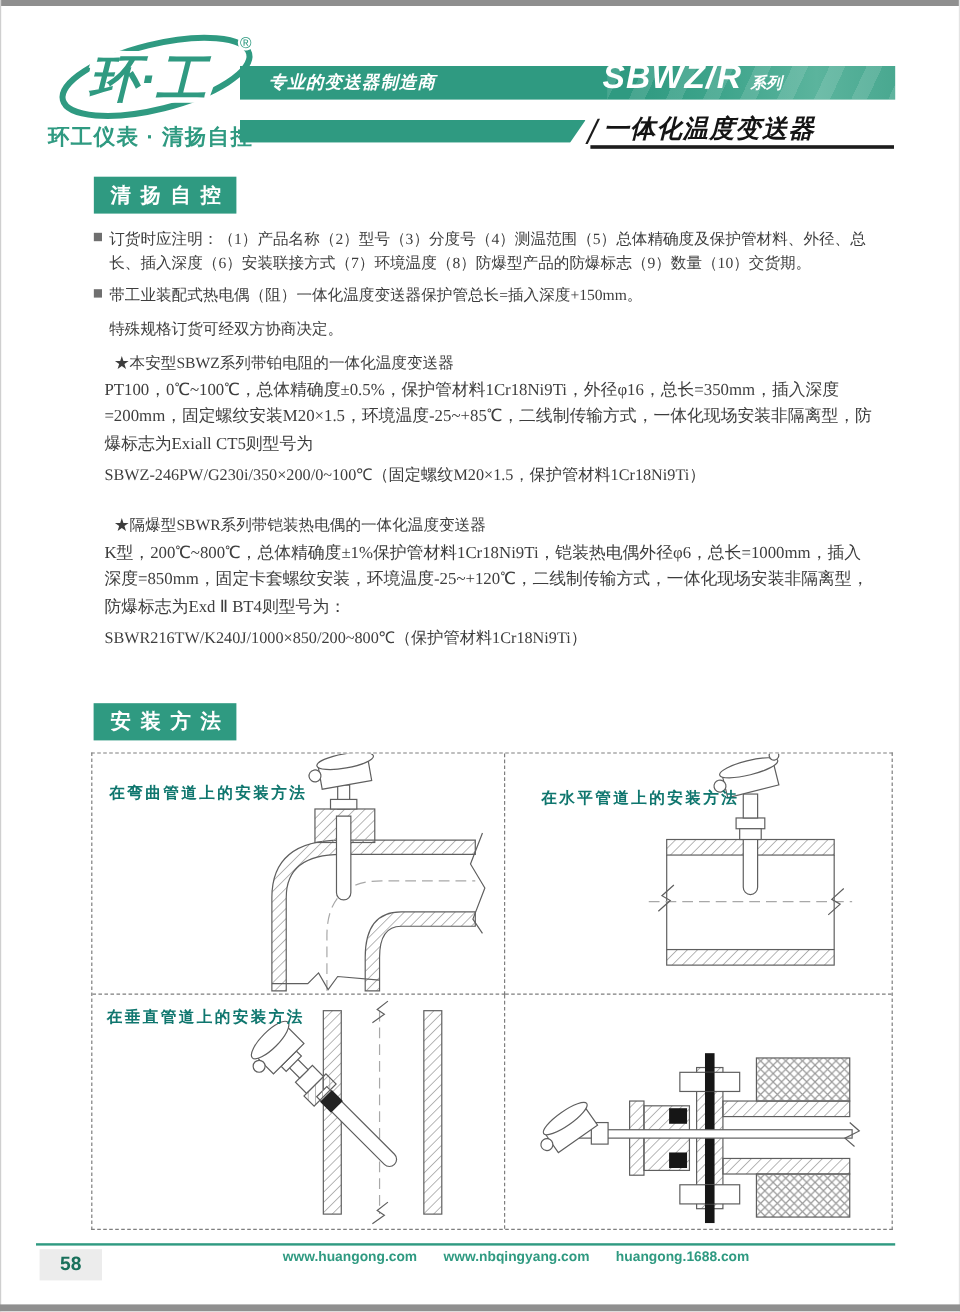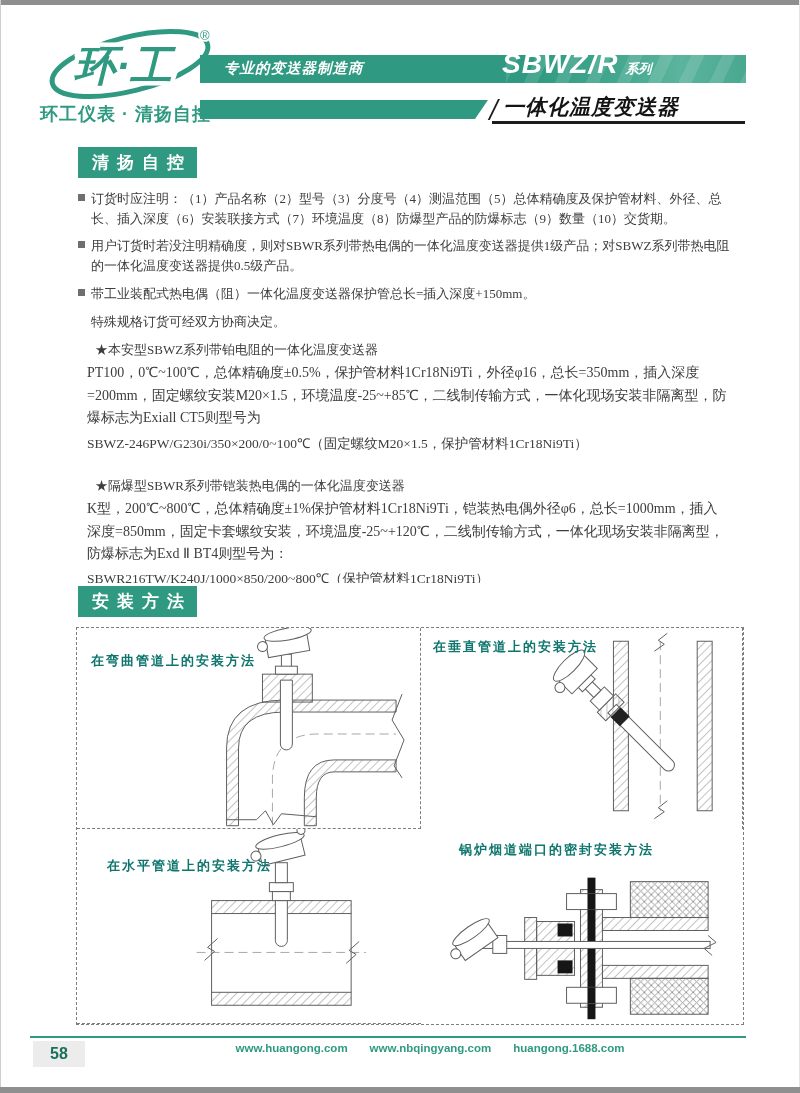--- a/index.html
+++ b/index.html
@@ -99,24 +99,20 @@
 
 <div class="ordering">
   <div class="section-box">清扬自控</div>
 
   <p class="b-item">
     <span class="bullet-sq"></span>
     <span>订货时应注明：（1）产品名称（2）型号（3）分度号（4）测温范围（5）总体精确度及保护管材料、外径、总长、插入深度（6）安装联接方式（7）环境温度（8）防爆型产品的防爆标志（9）数量（10）交货期。</span>
   </p>
   <p class="b-item">
     <span class="bullet-sq"></span>
-    <span>用户订货时若没注明精确度，则对SBWR系列带热电偶的一体化温度变送器提供1级产品；对SBWZ系列带热电阻的一体化温度变送器提供0.5级产品。</span>
-  </p>
-  <p class="b-item">
-    <span class="bullet-sq"></span>
     <span>带工业装配式热电偶（阻）一体化温度变送器保护管总长=插入深度+150mm。</span>
   </p>
   <p class="o-note">特殊规格订货可经双方协商决定。</p>
 
 
   <div class="example">
     <p class="ex-heading">★本安型SBWZ系列带铂电阻的一体化温度变送器</p>
     <p class="ex-body">PT100，0℃~100℃，总体精确度±0.5%，保护管材料1Cr18Ni9Ti，外径φ16，总长=350mm，插入深度=200mm，固定螺纹安装M20×1.5，环境温度-25~+85℃，二线制传输方式，一体化现场安装非隔离型，防爆标志为Exiall CT5则型号为</p>
     <p class="ex-model">SBWZ-246PW/G230i/350×200/0~100℃（固定螺纹M20×1.5，保护管材料1Cr18Ni9Ti）</p>
   </div>
@@ -149,49 +145,20 @@
         <polyline points="326,64 316,90 328,110 318,136 326,148"></polyline>
         <polyline points="150,190 180,190 189,181 197,195 205,184 240,187"></polyline>
         <rect x="186" y="44" width="50" height="28" fill="url(#h1)"></rect>
         <path d="M204,50 h12 v64 a6,6 0 0 1 -12,0 Z" fill="#ffffff"></path>
         <rect x="205" y="24" width="10" height="20" fill="#ffffff"></rect>
         <rect x="199" y="36" width="22" height="8" fill="#ffffff"></rect>
         <g transform="rotate(-10 211 14)">
           <rect x="190" y="4" width="42" height="20" fill="#ffffff"></rect>
           <ellipse cx="213" cy="4" rx="24" ry="6" fill="#ffffff"></ellipse>
           <circle cx="186" cy="12" r="5" fill="#ffffff"></circle>
-        </g>
-      </g>
-    </svg>
-  </div>
-
-  <div class="q q3">
-    <div class="q-label">在垂直管道上的安装方法</div>
-    <svg width="344" height="195" viewBox="0 0 345 193">
-      <defs>
-        <pattern id="h3" width="6" height="6" patternUnits="userSpaceOnUse" patternTransform="rotate(45)">
-          <line x1="0" y1="0" x2="0" y2="6" stroke="#9a9a9a" stroke-width="1.2"></line>
-        </pattern>
-      </defs>
-      <g stroke="#5f5f5f" stroke-width="1" fill="none">
-        <rect x="193" y="12" width="15" height="170" fill="url(#h3)"></rect>
-        <rect x="277" y="12" width="15" height="170" fill="url(#h3)"></rect>
-        <path d="M240,12 V182" stroke="#a8a8a8" stroke-dasharray="9 5"></path>
-        <polyline points="234,22 244,15 238,11 247,4"></polyline>
-        <polyline points="234,190 244,183 238,179 247,172"></polyline>
-        <g transform="translate(186,74) rotate(-45)">
-          <path d="M-6,8 h12 v80 a6,6 0 0 1 -12,0 Z" fill="#ffffff"></path>
-          <rect x="-13" y="0" width="26" height="12" fill="url(#h3)"></rect>
-          <rect x="-7" y="13" width="14" height="13" fill="#222222" stroke="none"></rect>
-          <rect x="-10" y="-13" width="20" height="13" fill="#ffffff"></rect>
-          <rect x="-5" y="-27" width="10" height="14" fill="#ffffff"></rect>
-          <rect x="-9" y="-31" width="18" height="6" fill="#ffffff"></rect>
-          <rect x="-18" y="-53" width="36" height="22" fill="#ffffff"></rect>
-          <ellipse cx="0" cy="-53" rx="21" ry="7" fill="#ffffff"></ellipse>
-          <circle cx="-22" cy="-44" r="5" fill="#ffffff"></circle>
         </g>
       </g>
     </svg>
   </div>
 
   <div class="q q2">
     <div class="q-label">在水平管道上的安装方法</div>
     <svg width="324" height="200" viewBox="0 0 325 197">
       <defs>
         <pattern id="h2" width="6" height="6" patternUnits="userSpaceOnUse" patternTransform="rotate(45)">
@@ -213,22 +180,50 @@
         <g transform="rotate(-14 205 20)">
           <rect x="183" y="10" width="44" height="20" fill="#ffffff"></rect>
           <ellipse cx="206" cy="10" rx="25" ry="6" fill="#ffffff"></ellipse>
           <circle cx="179" cy="19" r="5" fill="#ffffff"></circle>
           <circle cx="229" cy="5" r="4" fill="#ffffff"></circle>
         </g>
       </g>
     </svg>
   </div>
 
+  <div class="q q3">
+    <div class="q-label">在垂直管道上的安装方法</div>
+    <svg width="344" height="195" viewBox="0 0 345 193">
+      <defs>
+        <pattern id="h3" width="6" height="6" patternUnits="userSpaceOnUse" patternTransform="rotate(45)">
+          <line x1="0" y1="0" x2="0" y2="6" stroke="#9a9a9a" stroke-width="1.2"></line>
+        </pattern>
+      </defs>
+      <g stroke="#5f5f5f" stroke-width="1" fill="none">
+        <rect x="193" y="12" width="15" height="170" fill="url(#h3)"></rect>
+        <rect x="277" y="12" width="15" height="170" fill="url(#h3)"></rect>
+        <path d="M240,12 V182" stroke="#a8a8a8" stroke-dasharray="9 5"></path>
+        <polyline points="234,22 244,15 238,11 247,4"></polyline>
+        <polyline points="234,190 244,183 238,179 247,172"></polyline>
+        <g transform="translate(186,74) rotate(-45)">
+          <path d="M-6,8 h12 v80 a6,6 0 0 1 -12,0 Z" fill="#ffffff"></path>
+          <rect x="-13" y="0" width="26" height="12" fill="url(#h3)"></rect>
+          <rect x="-7" y="13" width="14" height="13" fill="#222222" stroke="none"></rect>
+          <rect x="-10" y="-13" width="20" height="13" fill="#ffffff"></rect>
+          <rect x="-5" y="-27" width="10" height="14" fill="#ffffff"></rect>
+          <rect x="-9" y="-31" width="18" height="6" fill="#ffffff"></rect>
+          <rect x="-18" y="-53" width="36" height="22" fill="#ffffff"></rect>
+          <ellipse cx="0" cy="-53" rx="21" ry="7" fill="#ffffff"></ellipse>
+          <circle cx="-22" cy="-44" r="5" fill="#ffffff"></circle>
+        </g>
+      </g>
+    </svg>
+  </div>
+
   <div class="q q4">
-    <div class="q-label">锅炉烟道端口的密封安装方法</div>
     <svg width="324" height="195" viewBox="0 0 325 190">
       <defs>
         <pattern id="h4" width="6" height="6" patternUnits="userSpaceOnUse" patternTransform="rotate(45)">
           <line x1="0" y1="0" x2="0" y2="6" stroke="#9a9a9a" stroke-width="1.2"></line>
         </pattern>
         <pattern id="x4" width="7" height="7" patternUnits="userSpaceOnUse">
           <path d="M0,0 L7,7 M7,0 L0,7" stroke="#9a9a9a" stroke-width="1"></path>
         </pattern>
       </defs>
       <g stroke="#5f5f5f" stroke-width="1" fill="none">

